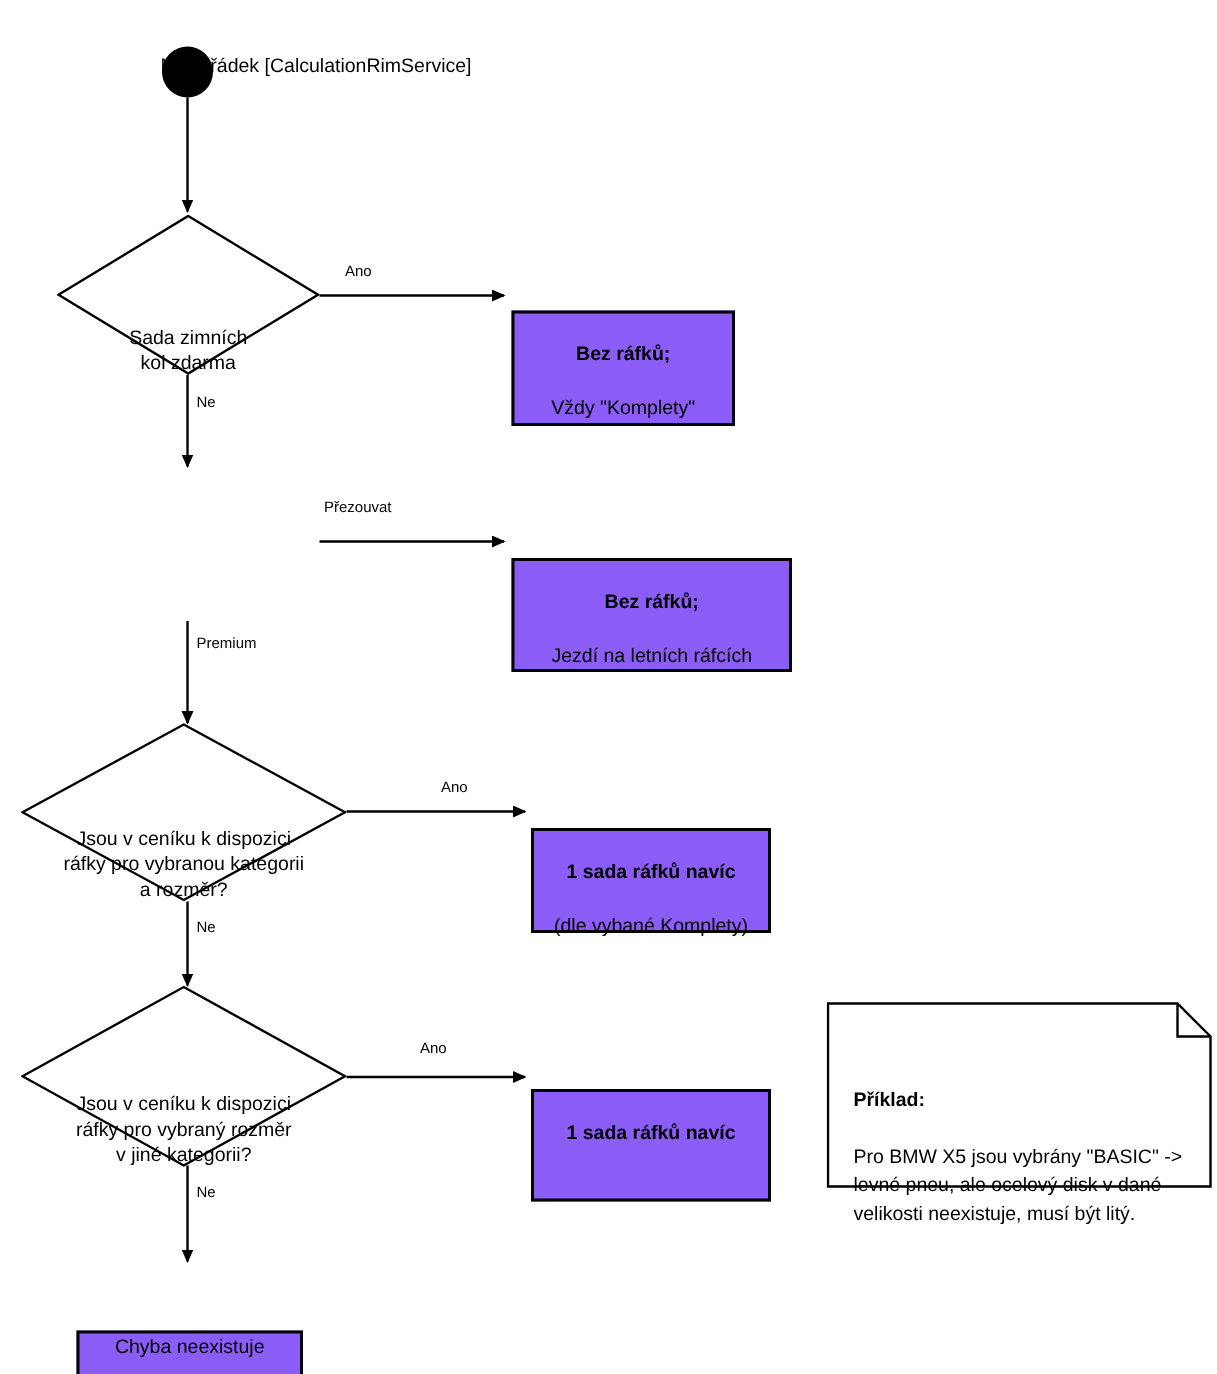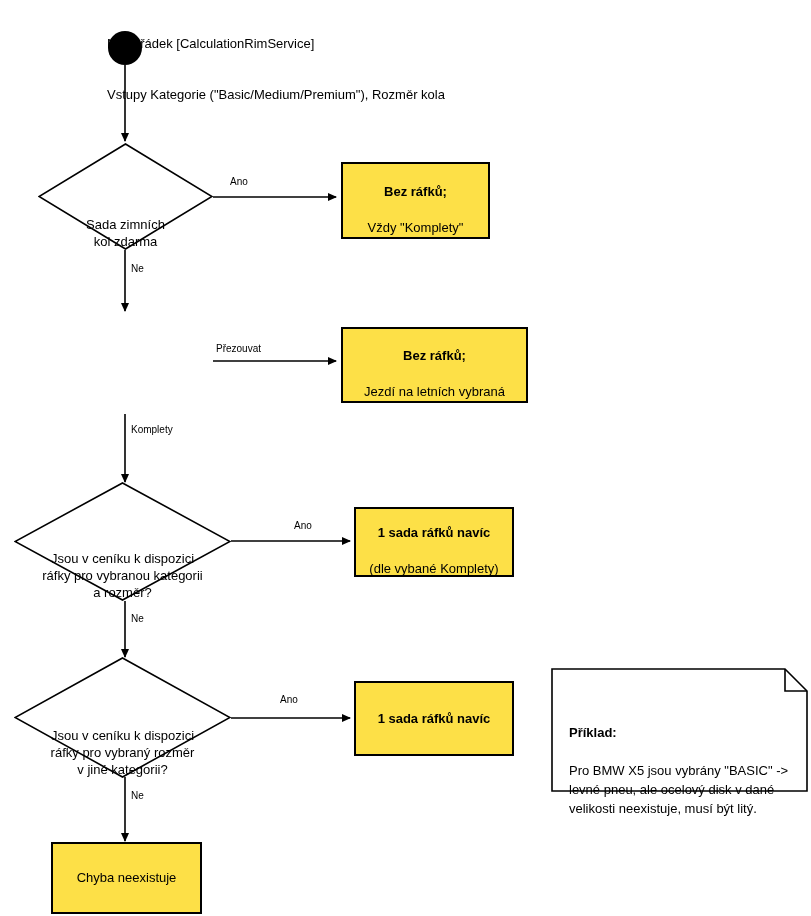--- a/index.html
+++ b/index.html
@@ -60,25 +60,25 @@
     z-index: 2;
     text-align: center;
     font-size: 13px;
     line-height: 17px;
     white-space: pre-line;
     padding: 0 4px;
   }
   
   .rect {
     border: 2px solid #000000;
-    background: #fde047;
+    background: #8b5cf6;
     display: flex;
-    align-items: center;
     justify-content: center;
     text-align: center;
+    margin-top: 45px;
   }
   .rect .rlabel {
     font-size: 13px;
     line-height: 18px;
     white-space: pre-line;
   }
   .rect .rlabel .b {
     font-weight: bold;
     display: block;
   }
@@ -141,21 +141,20 @@
 
     <line x1="125" y1="601" x2="125" y2="657" stroke="#000" stroke-width="1.6" marker-end="url(#arrow)"></line>
 
     <line x1="231" y1="718" x2="350" y2="718" stroke="#000" stroke-width="1.6" marker-end="url(#arrow)"></line>
 
     <line x1="125" y1="777" x2="125" y2="841" stroke="#000" stroke-width="1.6" marker-end="url(#arrow)"></line>
   </svg>
 
   <div class="node caption" style="left:107px; top:1px;">
     <div>Nový řádek [CalculationRimService]</div>
-    <div>Vstupy Kategorie ("Basic/Medium/Premium"), Rozměr kola</div>
   </div>
 
   <div class="node start-dot" style="left:108px; top:31px; width:34px; height:34px;"></div>
 
   <div class="node diamond" style="left:38px; top:143px; width:175px; height:107px;">
     <svg class="shape" viewBox="0 0 175 107" preserveAspectRatio="none">
       <polygon points="87.5,1 174,53.5 87.5,106 1,53.5" fill="#ffffff" stroke="#000000" stroke-width="1.6"></polygon>
     </svg>
     <div class="dlabel">Sada zimních
 kol zdarma</div>
@@ -165,21 +164,21 @@
     <div class="rlabel">
       <span class="b">Bez ráfků;</span>
       <span>Vždy "Komplety"</span>
     </div>
   </div>
 
 
   <div class="node rect" style="left:341px; top:327px; width:187px; height:76px;">
     <div class="rlabel">
       <span class="b">Bez ráfků;</span>
-      <span>Jezdí na letních vybraná</span>
+      <span>Jezdí na letních ráfcích</span>
     </div>
   </div>
 
   <div class="node diamond" style="left:14px; top:482px; width:217px; height:119px;">
     <svg class="shape" viewBox="0 0 217 119" preserveAspectRatio="none">
       <polygon points="108.5,1 216,59.5 108.5,118 1,59.5" fill="#ffffff" stroke="#000000" stroke-width="1.6"></polygon>
     </svg>
     <div class="dlabel">Jsou v ceníku k dispozici
 ráfky pro vybranou kategorii
 a rozměr?</div>
@@ -221,23 +220,23 @@
       <span>Pro BMW X5 jsou vybrány "BASIC" -&gt;
 levné pneu, ale ocelový disk v dané
 velikosti neexistuje, musí být litý.</span>
     </div>
   </div>
 
   <div class="edge-label" style="left:230px; top:174px;">Ano</div>
 
   <div class="edge-label" style="left:131px; top:261px;">Ne</div>
 
-  <div class="edge-label" style="left:216px; top:341px;text-align:center;">Přezouvat</div>
-
-  <div class="edge-label" style="left:131px; top:422px;">Komplety</div>
+  <div class="edge-label" style="left:216px; top:331px;text-align:center;">Přezouvat</div>
+
+  <div class="edge-label" style="left:131px; top:422px;">Premium</div>
 
   <div class="edge-label" style="left:294px; top:518px;">Ano</div>
 
   <div class="edge-label" style="left:131px; top:611px;">Ne</div>
 
   <div class="edge-label" style="left:280px; top:692px;">Ano</div>
 
   <div class="edge-label" style="left:131px; top:788px;">Ne</div>
 
 </div>

